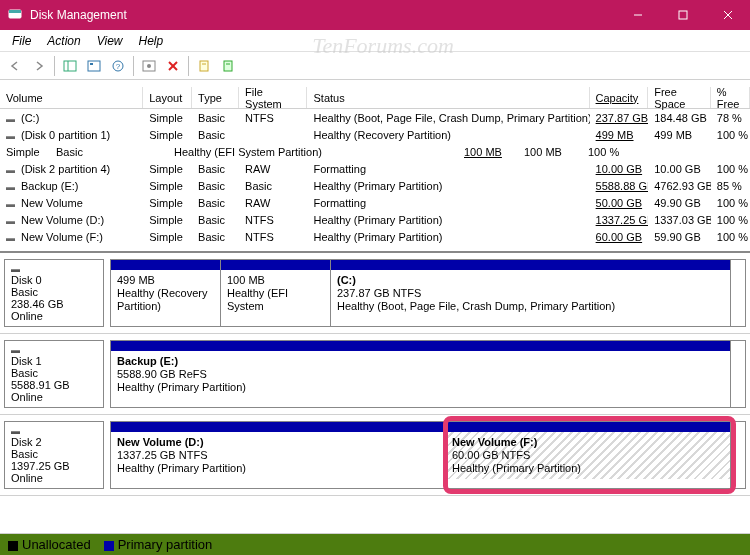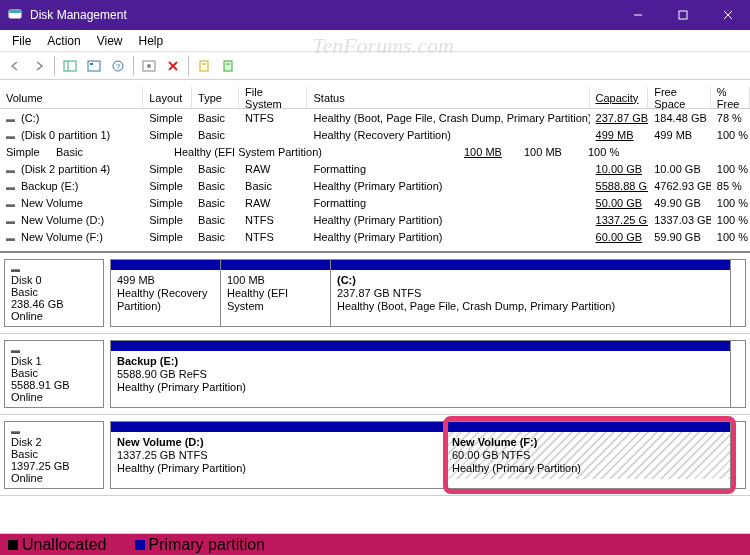--- a/index.html
+++ b/index.html
@@ -1,25 +1,25 @@
 <!DOCTYPE html>
 <html><head>
 <meta charset="utf-8">
 <style>
 * { box-sizing: border-box; margin: 0; padding: 0; font-family: "Segoe UI", Tahoma, sans-serif; }
 body { background: #fff; width: 750px; height: 555px; overflow: hidden; position: relative; }
 
-.titlebar { background: #4c1d95; height: 30px; display: flex; align-items: center; color: #fff; }
+.titlebar { background: #be185d; height: 30px; display: flex; align-items: center; color: #fff; }
 .titlebar .icon { margin: 0 8px; font-size: 13px; }
 .titlebar .title { font-size: 12px; flex: 1; }
 .titlebar .winbtns { display: flex; height: 100%; }
 .titlebar .winbtn { width: 45px; display: flex; align-items: center; justify-content: center; }
 .titlebar .winbtn svg { stroke: #fff; fill: none; }
 
-.menubar { height: 22px; display: flex; align-items: center; padding: 0 4px; border-bottom: 1px solid #e0e0e0; font-size: 12px; }
+.menubar { height: 22px; display: flex; align-items: center; padding: 0 4px; border-bottom: 1px solid #e0e0e0; font-size: 12px; font-style: italic; }
 .menubar .item { padding: 2px 8px; }
 
 .toolbar { height: 28px; display: flex; align-items: center; padding: 0 4px; gap: 2px; border-bottom: 1px solid #d0d0d0; }
 .toolbar .btn { width: 22px; height: 22px; display: flex; align-items: center; justify-content: center; border: 1px solid transparent; }
 .toolbar .sep { width: 1px; height: 20px; background: #c0c0c0; margin: 0 2px; }
 
 .table-header { display: flex; height: 22px; border-bottom: 1px solid #d0d0d0; background: #fff; font-size: 11px; margin-top: 7px; }
 .th { border-right: 1px solid #e0e0e0; padding: 3px 6px; display: flex; align-items: center; }
 .c-vol { width: 147px; }
 .c-layout { width: 50px; }
@@ -42,21 +42,21 @@
 .disk-label .dname { font-weight: normal; }
 .disk-parts { flex: 1; display: flex; margin-left: 6px; gap: 0; border: 1px solid #888; background: #fff; position: relative; }
 .part { border-right: 1px solid #888; font-size: 11px; display: flex; flex-direction: column; overflow: hidden; }
 .part .stripe { height: 10px; background: #0000a8; }
 .part .pbody { padding: 4px 6px; line-height: 13px; }
 .part .pname { font-weight: bold; }
 .hatched .pbody { background-image: repeating-linear-gradient(135deg,#fff,#fff 4px,#d8d8d8 4px,#d8d8d8 6px); }
 
 .highlight-box { position: absolute; border: 5px solid #e23a6e; border-radius: 8px; pointer-events: none; }
 
-.legend { height: 22px; display: flex; align-items: center; font-size: 16px; padding: 0 8px; gap: 28px; border-top: 1px solid #d0d0d0; position: absolute; bottom: 0; width: 100%; background: #be185d; }
+.legend { height: 22px; display: flex; align-items: center; font-size: 13px; padding: 0 8px; gap: 13px; border-top: 1px solid #d0d0d0; position: absolute; bottom: 0; width: 100%; background: #4d7c0f; }
 .legend .sw { width: 10px; height: 10px; display: inline-block; margin-right: 4px; vertical-align: middle; }
 
 .watermark { position: absolute; top: 33px; left: 8px; width: 100%; text-align: center; font-size: 22px; color: rgba(200,200,200,0.55); font-style: italic; font-family: Georgia, serif; pointer-events: none; z-index: 50; }
 </style>
 </head>
 <body>
 
 <div class="titlebar">
   <span class="icon">
     <svg width="14" height="14" viewBox="0 0 14 14">

